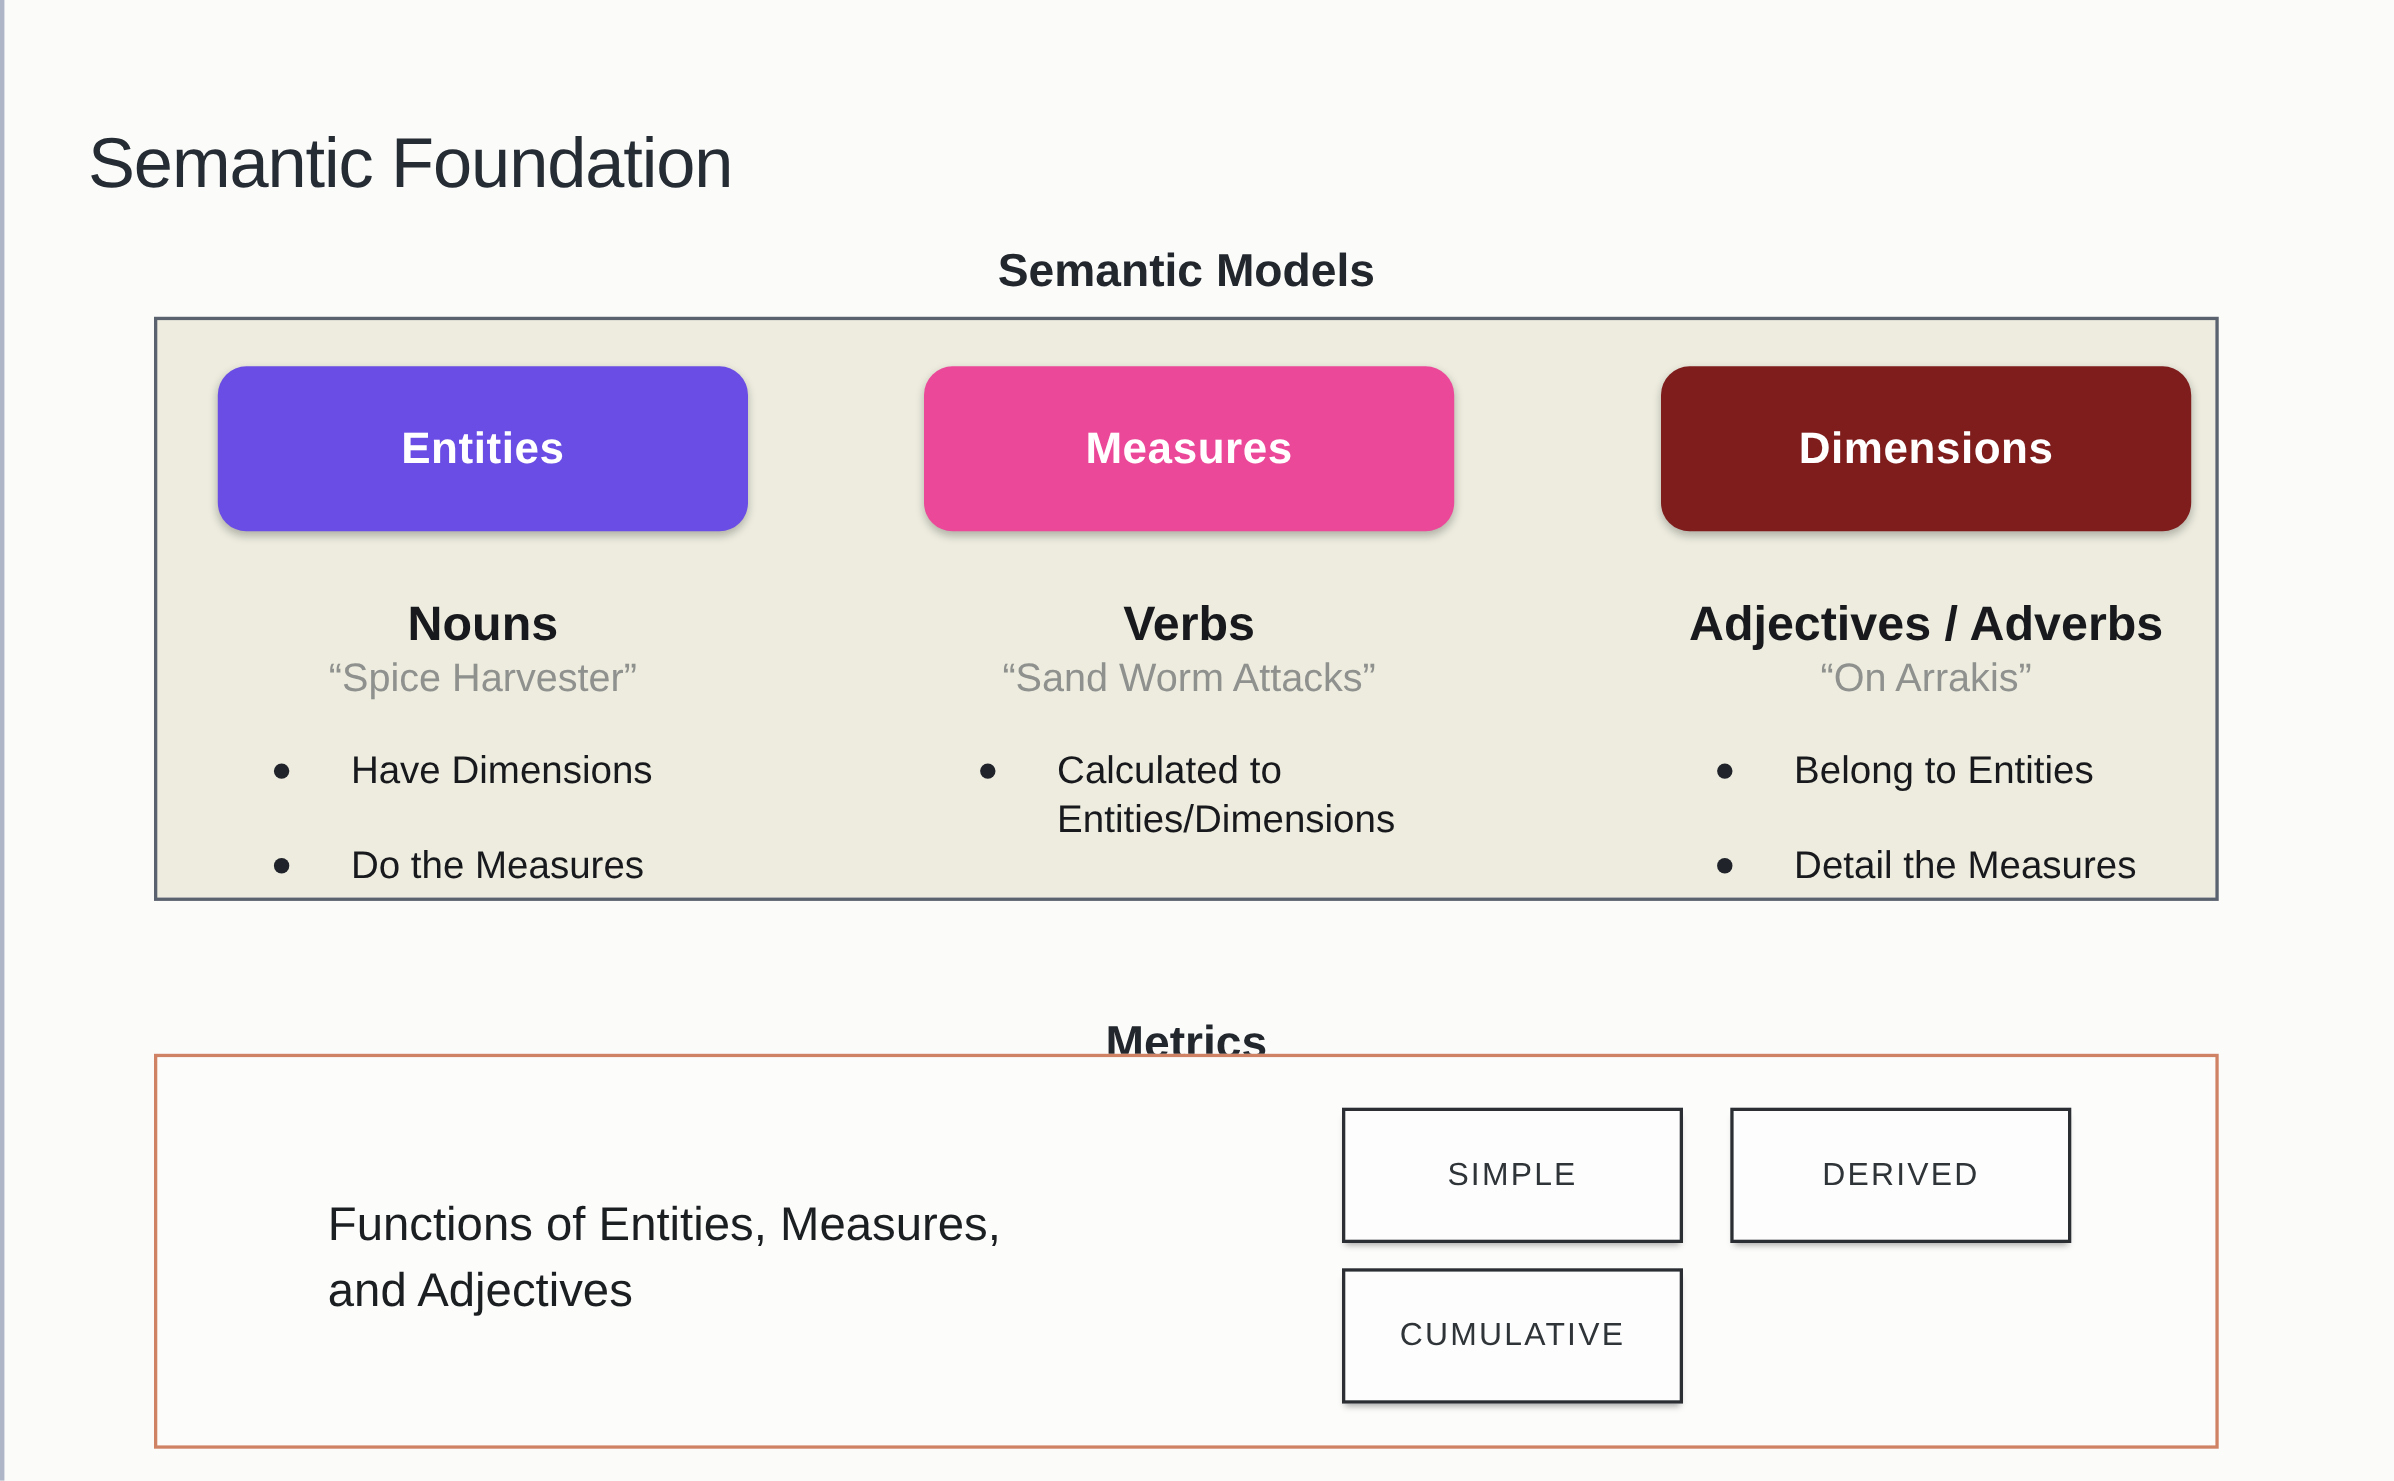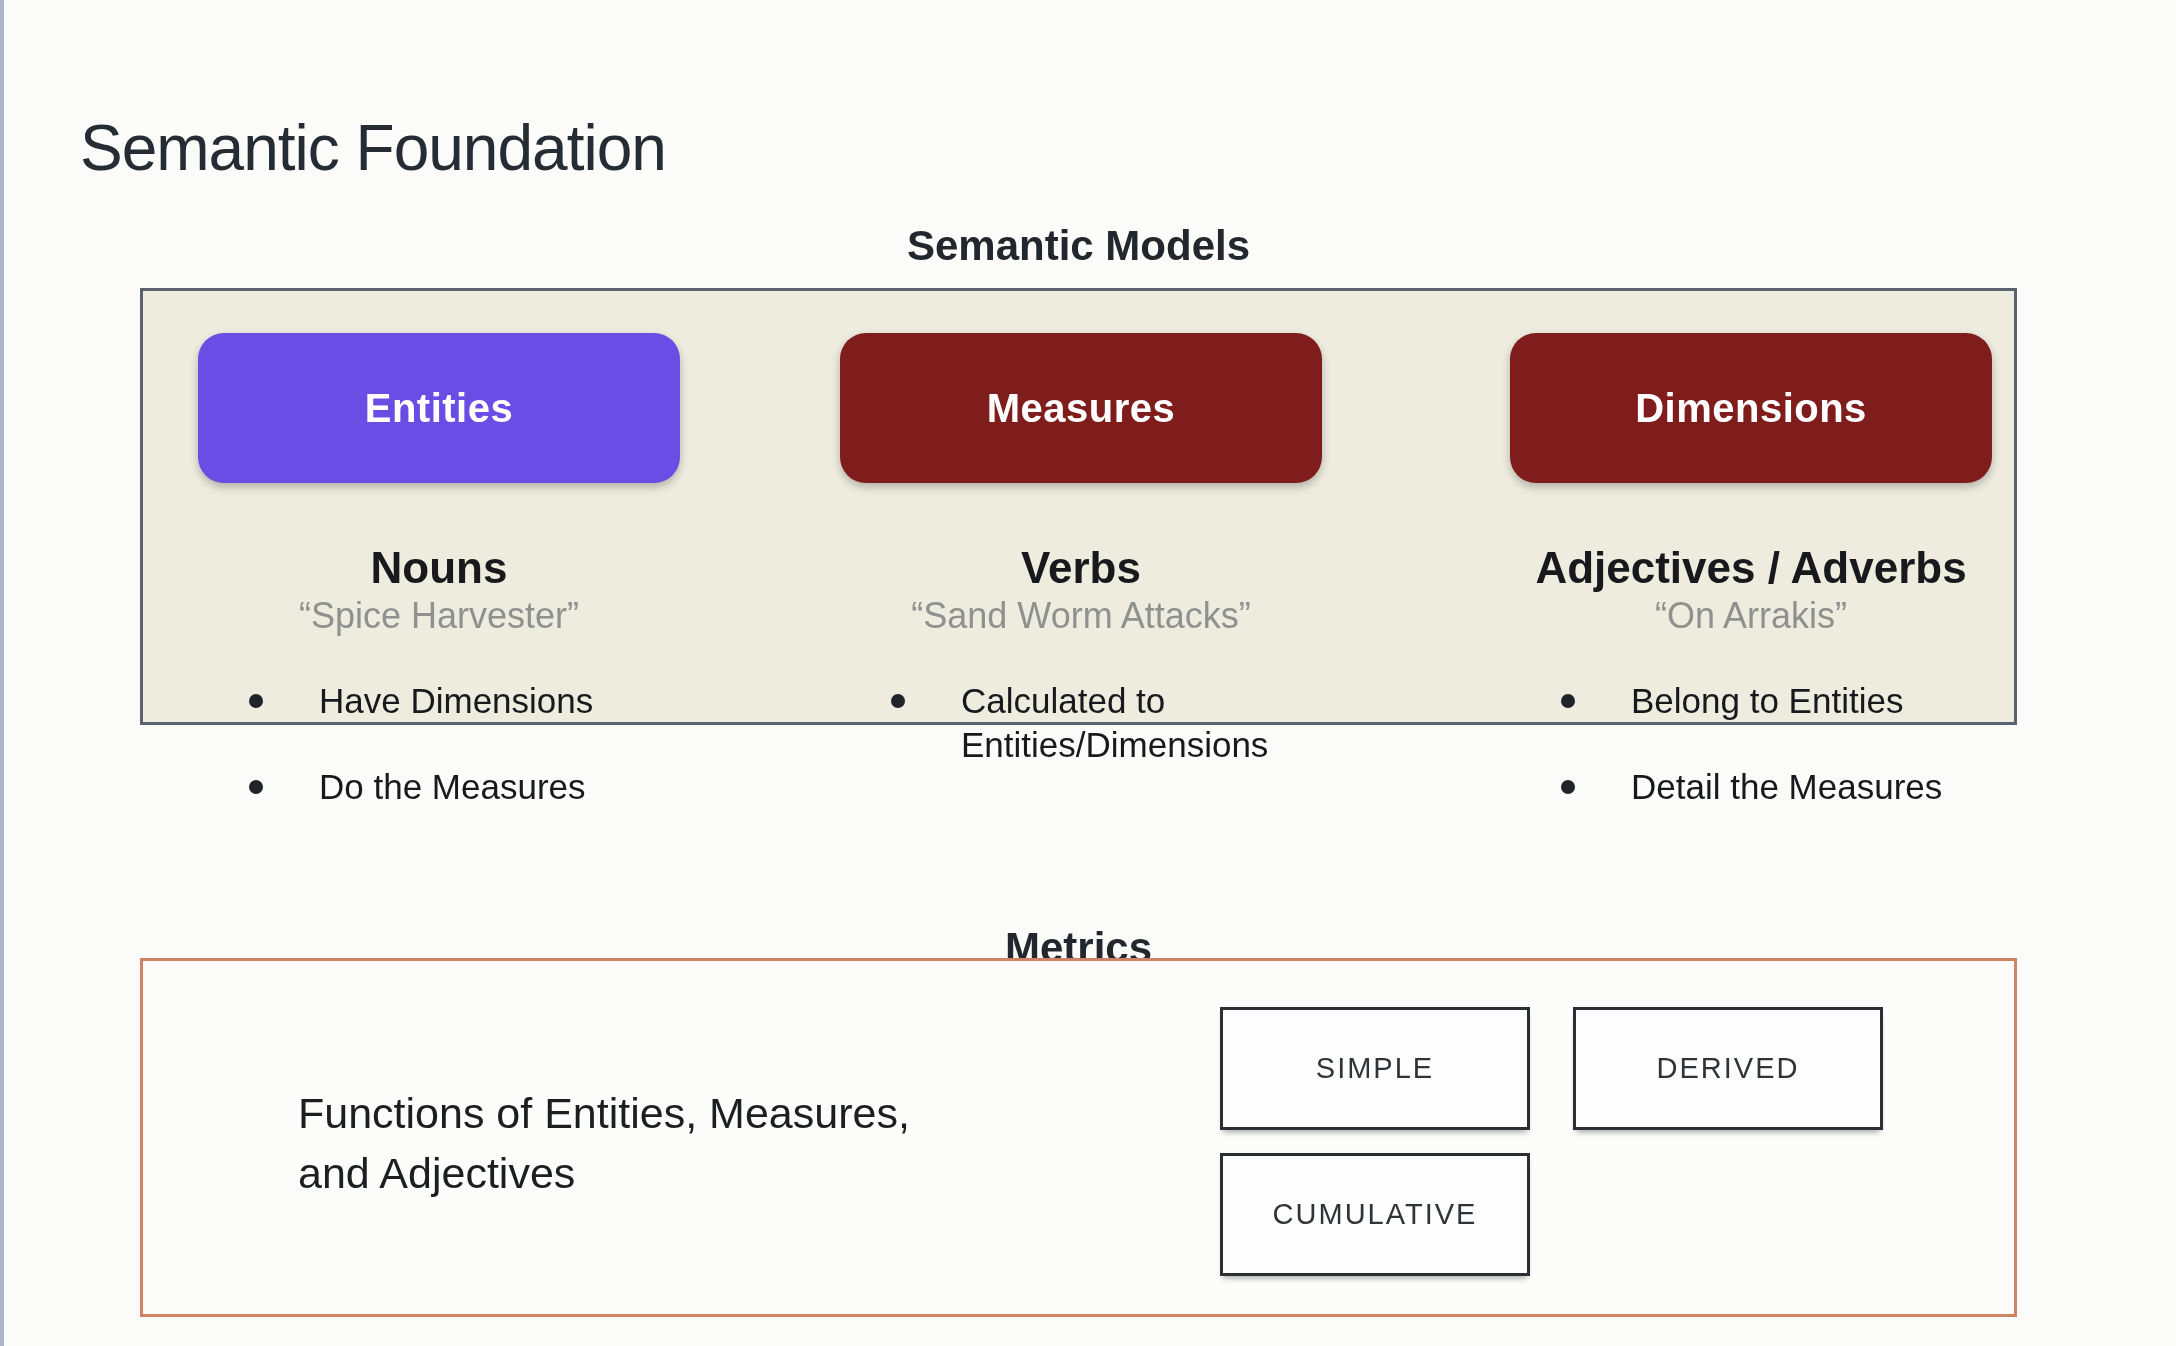--- a/index.html
+++ b/index.html
@@ -21,21 +21,21 @@
     letter-spacing:-1px;line-height:70px;
   }
   .section-heading{
     position:absolute;left:140px;width:1877px;
     text-align:center;font-size:42px;font-weight:700;color:#22272e;
   }
   .sm-heading{top:222px;}
   .metrics-heading{top:924px;}
   .sm-box{
     position:absolute;left:140px;top:288px;
-    width:1877px;height:437px;box-sizing:border-box;
+    width:1877px;height:531px;box-sizing:border-box;
     background:#edecdf;border:3px solid #5a6270;
   }
   .sm-col{
     position:absolute;top:42px;width:560px;text-align:center;
   }
   .sm-col.c1{left:16px;}
   .sm-col.c2{left:658px;}
   .sm-col.c3{left:1328px;}
   .pill{
     width:482px;height:150px;margin:0 auto;
@@ -103,21 +103,21 @@
     </div>
     <div class="role-heading">Nouns</div>
     <div class="role-example">“Spice Harvester”</div>
     <ul class="bullets">
       <li>Have Dimensions</li>
       <li>Do the Measures</li>
     </ul>
   </div>
 
   <div class="sm-col c2">
-    <div class="pill" style="background: #7f1d1d;">
+    <div class="pill" style="background: #ec4899;">
       <span class="pill-label">Measures</span>
     </div>
     <div class="role-heading">Verbs</div>
     <div class="role-example">“Sand Worm Attacks”</div>
     <ul class="bullets">
       <li>Calculated to Entities/Dimensions</li>
     </ul>
   </div>
 
   <div class="sm-col c3">

